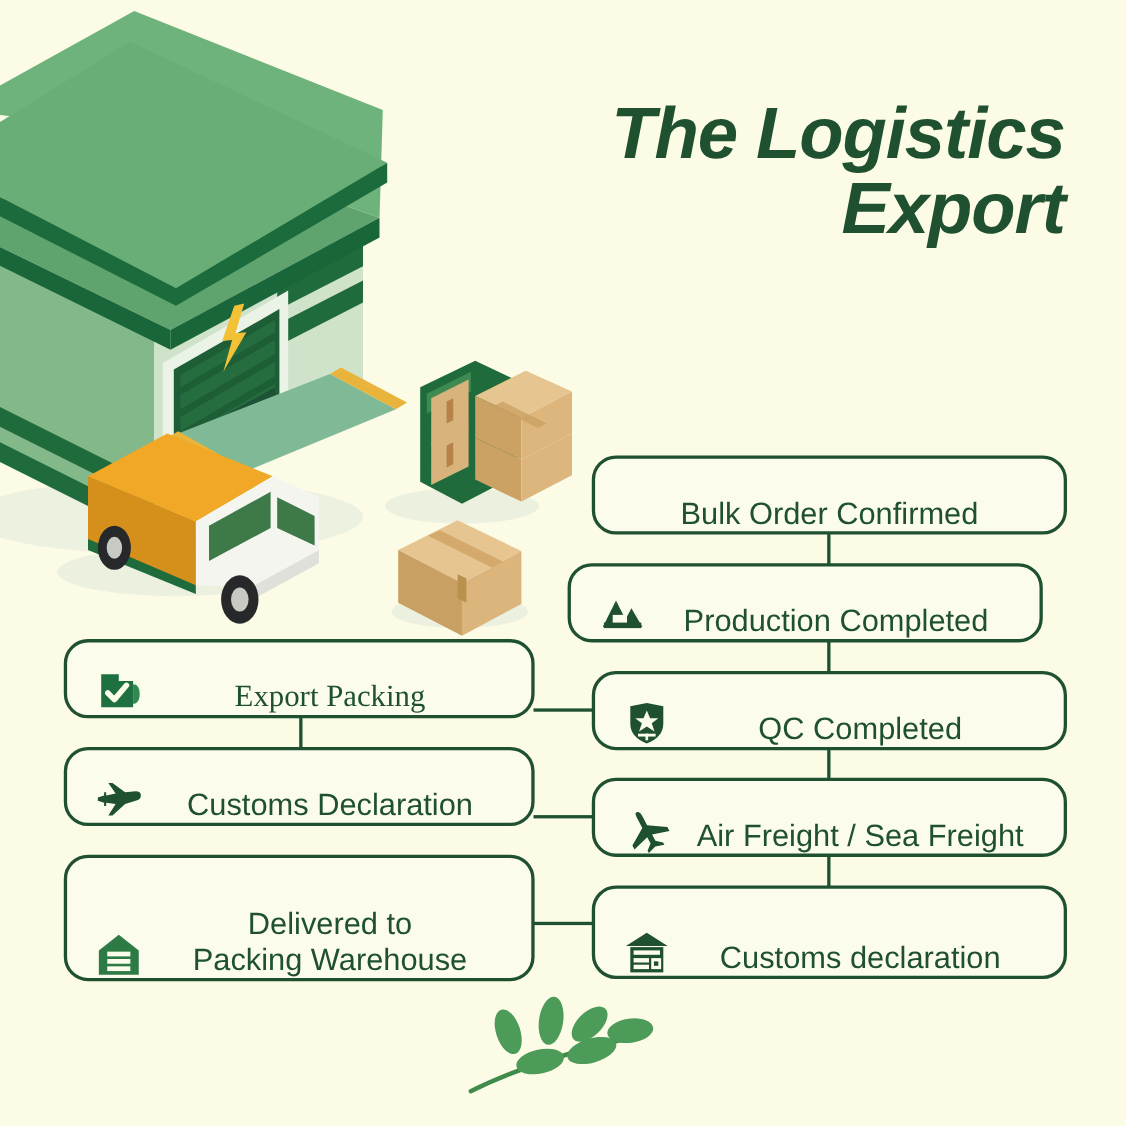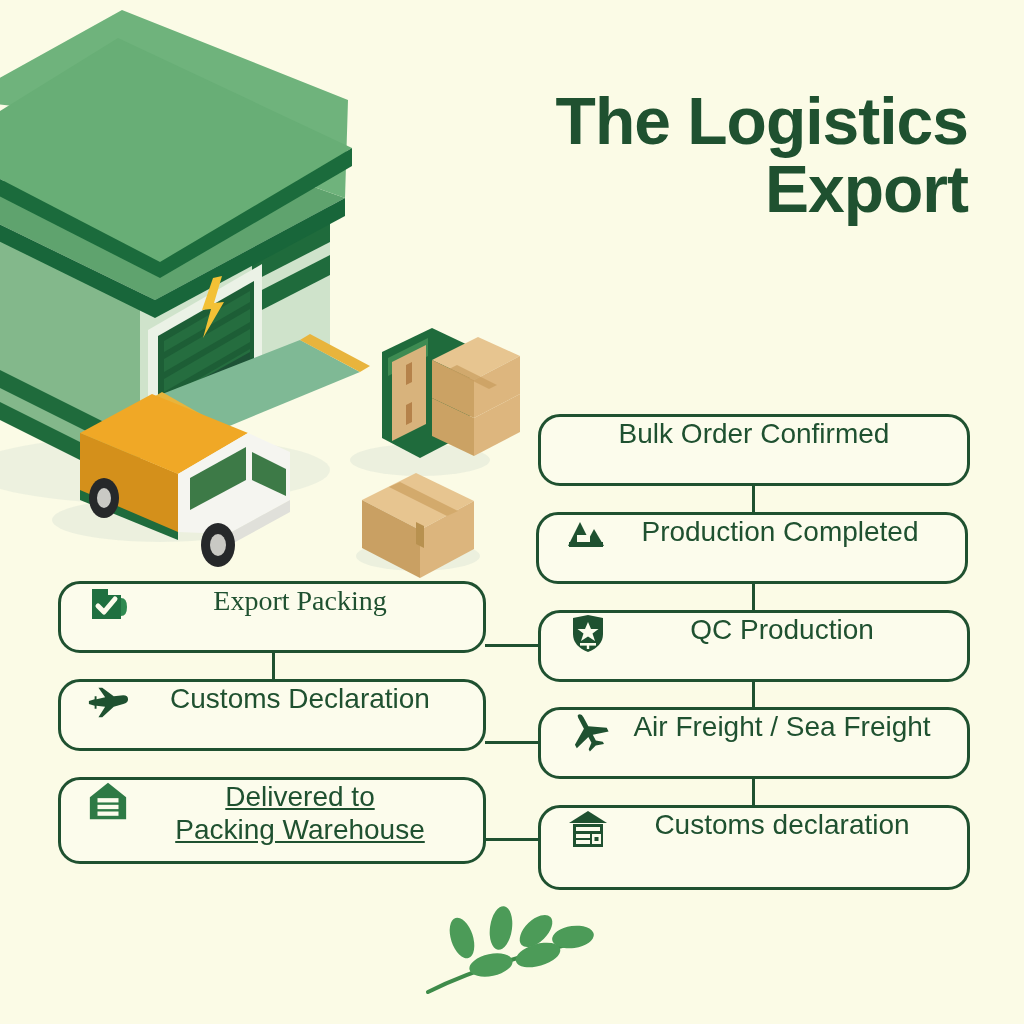--- a/index.html
+++ b/index.html
@@ -21,34 +21,35 @@
     position: absolute;
     right: 56px;
     top: 88px;
     width: 600px;
     text-align: right;
     color: #1F5130;
     font-weight: bold;
     font-size: 66px;
     line-height: 1.03;
     letter-spacing: -1px;
+    font-style: italic;
   }
   #title .tline { display: block; white-space: nowrap; }
 
   
   #illus { position: absolute; left: 0; top: 0; width: 540px; height: 580px; }
 
   
   .node {
     position: absolute;
     background: #FCFCEC;
     border: 3px solid #1F5130;
     border-radius: 22px;
     display: flex;
-    align-items: flex-start;
+    align-items: flex-end;
     color: #1F5130;
   }
   .node .ico {
     flex: 0 0 auto;
     width: 42px; height: 42px;
     display: flex; align-items: center; justify-content: center;
     margin-left: 26px;
   }
   .node .ico svg { display: block; }
   .node .lbl {
@@ -180,42 +181,42 @@
   <div class="conn v" style="left:272px; top:651px; height:30px;"></div>
 
   <div class="conn h" style="left:485px; top:644px; width:55px;"></div>
   <div class="conn h" style="left:485px; top:741px; width:55px;"></div>
   <div class="conn h" style="left:485px; top:838px; width:55px;"></div>
 
   <div class="node noicon" style="left:538px; top:414px; width:432px; height:72px;">
     <span class="lbl">Bulk Order Confirmed</span>
   </div>
 
-  <div class="node" style="left:536px; top:512px; width:432px; height:72px;">
+  <div class="node" style="left:516px; top:512px; width:432px; height:72px;">
     <span class="ico">
       <svg width="40" height="40" viewBox="0 0 40 40">
         <path d="M14 6 L26 30 L2 30 Z" fill="#1F5130"></path>
         <path d="M28 13 L38 30 L19 30 Z" fill="#1F5130"></path>
         <rect x="11" y="19" width="13" height="12" fill="#FCFCEC"></rect>
         <rect x="3" y="26" width="34" height="5" fill="#1F5130"></rect>
       </svg>
     </span>
     <span class="lbl">Production Completed</span>
   </div>
 
   <div class="node" style="left:538px; top:610px; width:432px; height:72px;">
     <span class="ico">
       <svg width="36" height="40" viewBox="0 0 36 40">
         <path d="M3 4 L18 1 L33 4 L33 20 Q33 32 18 38 Q3 32 3 20 Z" fill="#1F5130"></path>
         <path d="M18 8 L21 15 L28.5 15 L22.5 19.5 L25 27 L18 22.5 L11 27 L13.5 19.5 L7.5 15 L15 15 Z" fill="#FCFCEC"></path>
         <rect x="10" y="29" width="16" height="2.6" fill="#FCFCEC"></rect>
         <rect x="16.8" y="29" width="2.4" height="6" fill="#FCFCEC"></rect>
       </svg>
     </span>
-    <span class="lbl">QC Production</span>
+    <span class="lbl">QC Completed</span>
   </div>
 
   <div class="node" style="left:538px; top:707px; width:432px; height:72px;">
     <span class="ico">
       <svg width="42" height="42" viewBox="0 0 42 42">
         <g transform="rotate(-28 21 21)">
           <path d="M20 2 Q23.5 2 23.5 7 L23.5 17 L39 27 L39 31 L23.5 26.5 L23.5 33 L29 37.5 L29 40 L21 37.5 L13 40 L13 37.5 L18.5 33 L18.5 26.5 L3 31 L3 27 L18.5 17 L18.5 7 Q18.5 2 20 2 Z" fill="#1F5130"></path>
         </g>
       </svg>
     </span>
@@ -250,21 +251,21 @@
 
   <div class="node" style="left:58px; top:679px; width:428px; height:72px;">
     <span class="ico">
       <svg width="44" height="36" viewBox="0 0 44 36">
         <path d="M2 16 L8 14 L8 11 L10 11 L10 14 L19 12 L12 2 L16 2 L28 11 L38 10 Q43 10 43 14 Q43 18 38 19 L28 22 L16 33 L12 33 L19 22 L10 21 L10 24 L8 24 L8 21 L2 19 Z" fill="#1F5130"></path>
       </svg>
     </span>
     <span class="lbl">Customs Declaration</span>
   </div>
 
-  <div class="node" style="left:58px; top:777px; width:428px; height:87px;text-decoration:underline;">
+  <div class="node" style="left:58px; top:777px; width:428px; height:115px;">
     <span class="ico">
       <svg width="44" height="44" viewBox="0 0 44 44">
         <path d="M22 3 L41 18 L41 41 L3 41 L3 18 Z" fill="#2E7A45"></path>
         <rect x="11" y="19" width="22" height="4.5" fill="#FCFCEC"></rect>
         <rect x="11" y="26" width="22" height="4.5" fill="#FCFCEC"></rect>
         <rect x="11" y="33" width="22" height="4.5" fill="#FCFCEC"></rect>
       </svg>
     </span>
     <span class="lbl">
       <span class="l1">Delivered to</span>

